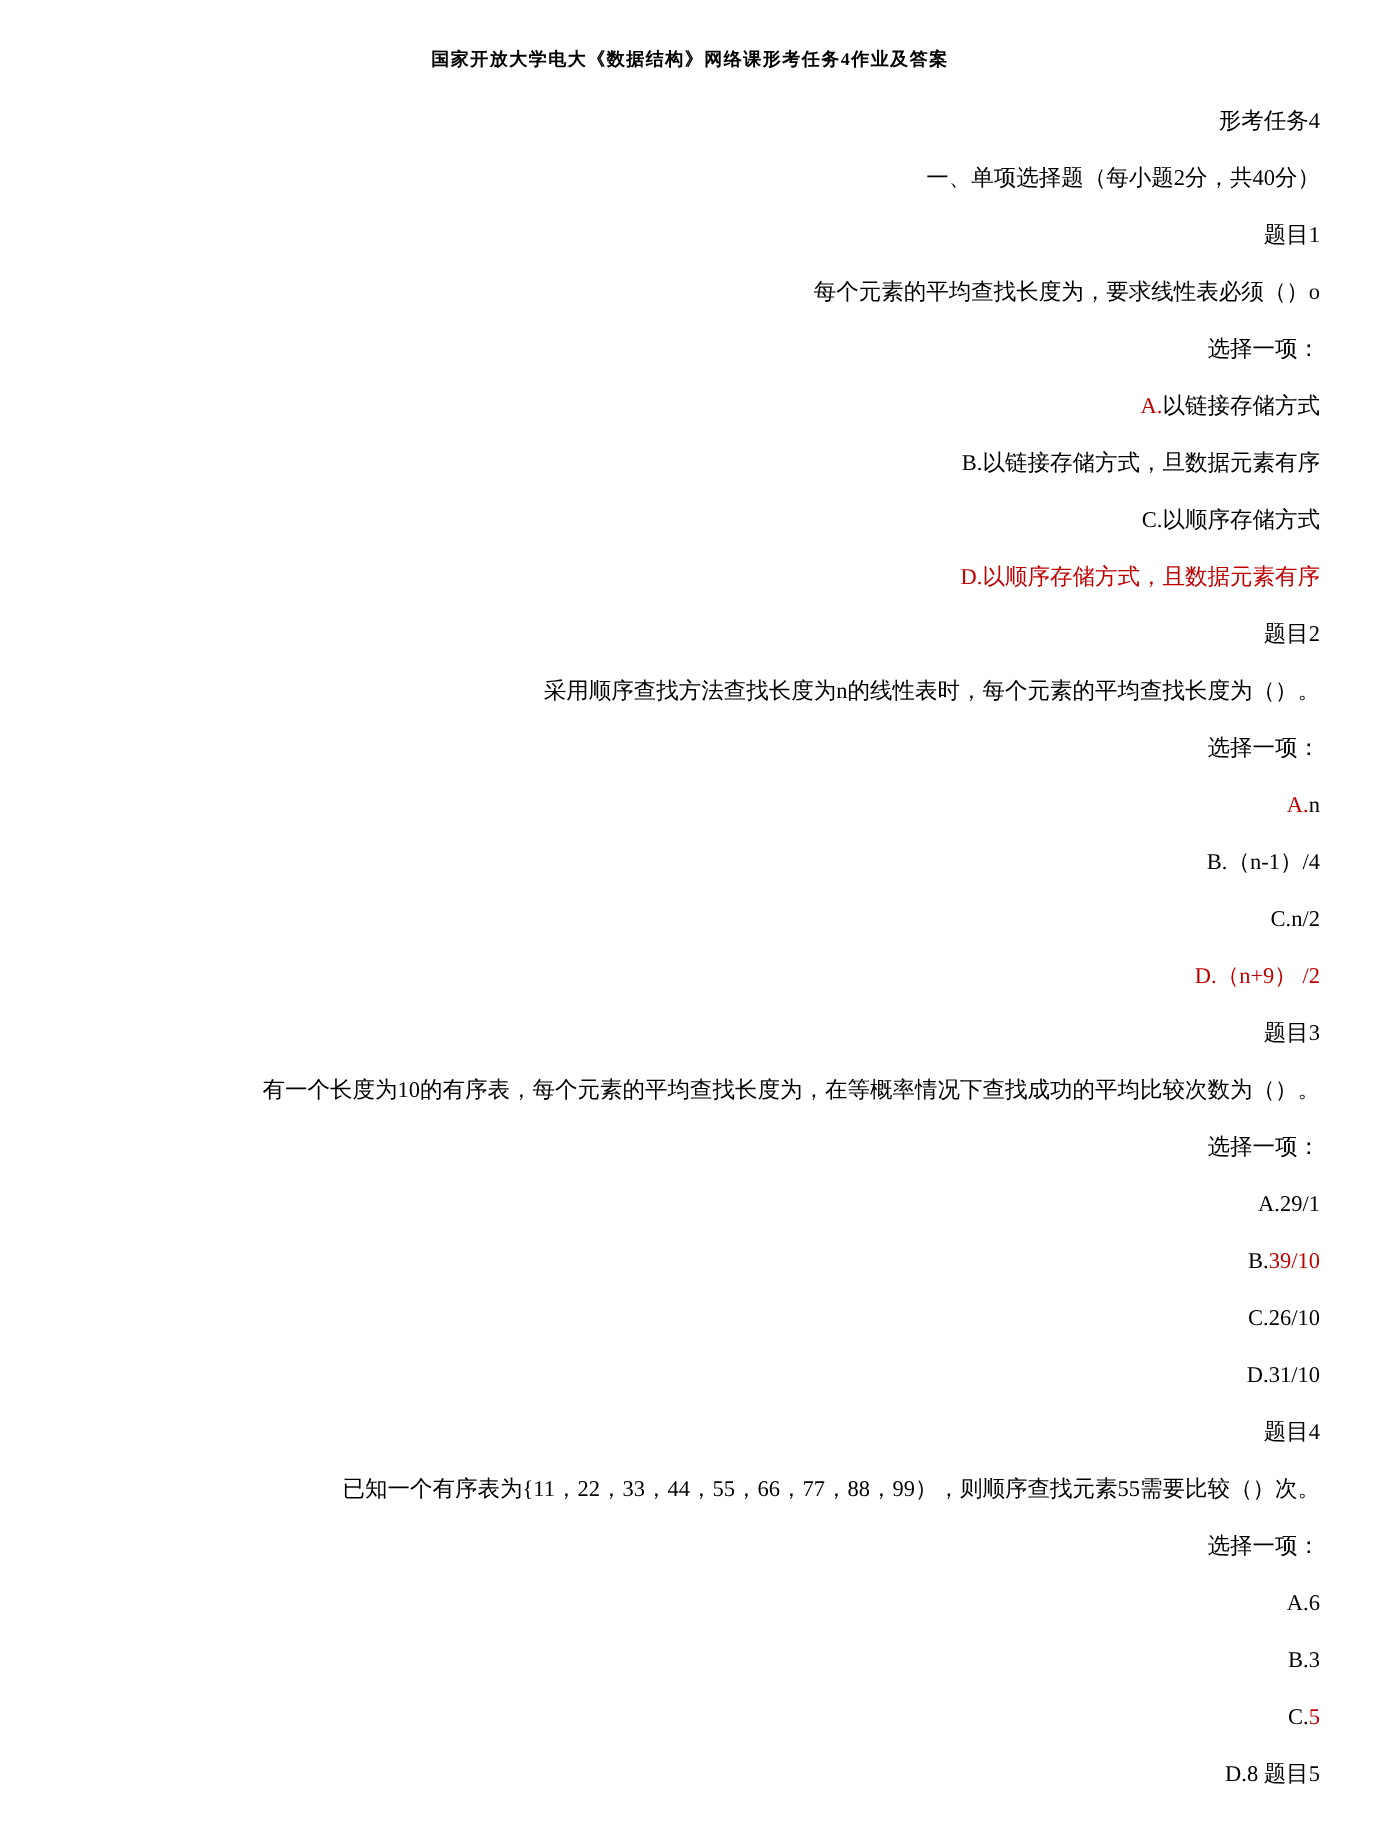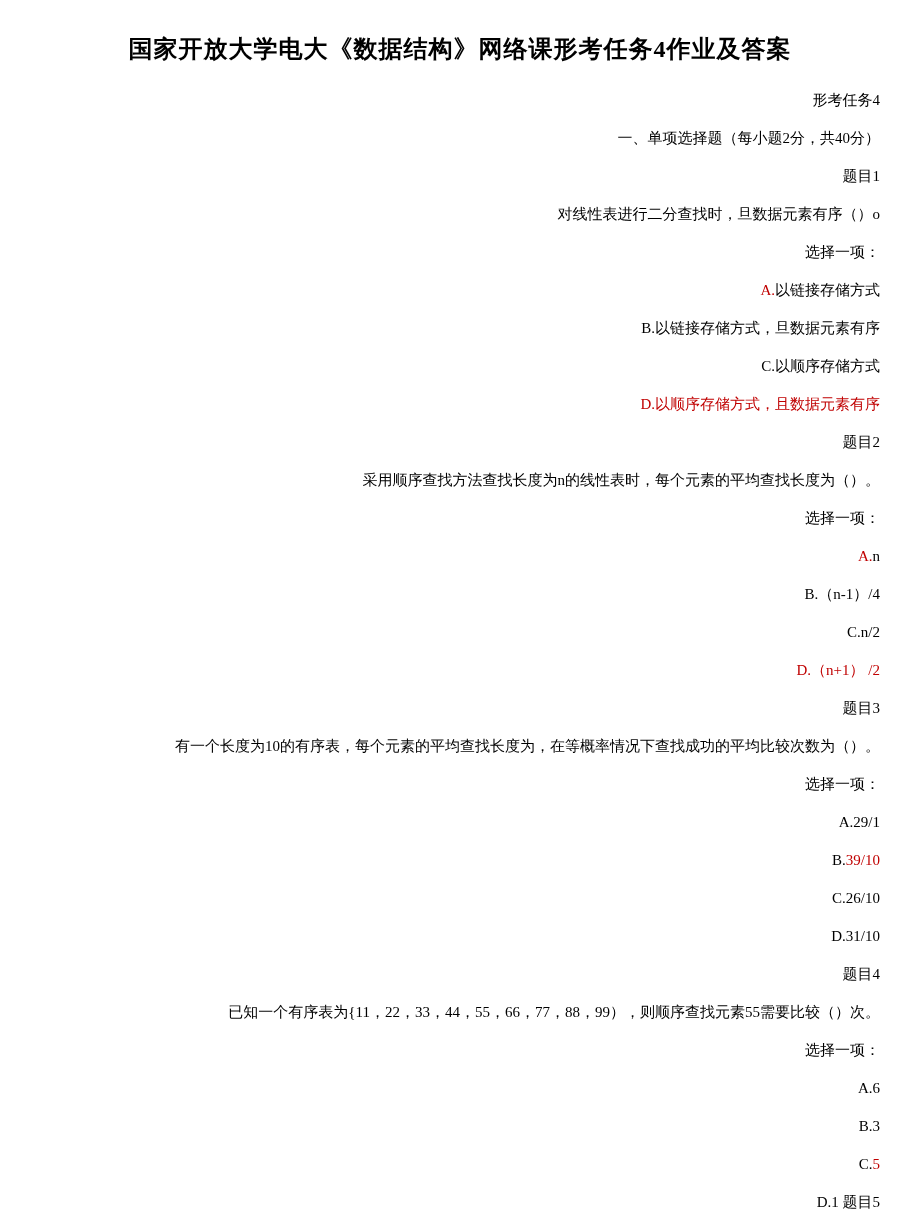--- a/index.html
+++ b/index.html
@@ -6,21 +6,21 @@
       font-family: SimSun, "宋体", serif;
       font-size: 15px;
       line-height: 1.6;
       margin: 0;
       padding: 30px 40px;
       background: #fff;
       color: #000;
       width: 840px;
     }
     h1 {
-      font-size: 24px;
+      font-size: 12px;
       font-weight: bold;
       text-align: center;
       margin: 0 0 20px 0;
       letter-spacing: 1px;
     }
     p {
       margin: 0 0 14px 0;
       text-align: right;
     }
     .red {
@@ -36,42 +36,42 @@
     }
   </style>
 </head>
 <body>
 
 <h1>国家开放大学电大《数据结构》网络课形考任务4作业及答案</h1>
 <p>形考任务4</p>
 <p>一、单项选择题（每小题2分，共40分）</p>
 
 <p>题目1</p>
-<p>对线性表进行二分查找时，旦数据元素有序（）o</p>
+<p>每个元素的平均查找长度为，要求线性表必须（）o</p>
 <p>选择一项：</p>
 <p class="opt"><span class="label red">A.</span><span>以链接存储方式</span></p>
 <p class="opt"><span class="label">B.</span><span>以链接存储方式，旦数据元素有序</span></p>
 <p class="opt"><span class="label">C.</span><span>以顺序存储方式</span></p>
 <p class="opt"><span class="label red">D.</span><span class="red">以顺序存储方式，且数据元素有序</span></p>
 
 <p>题目2</p>
 <p>采用顺序查找方法查找长度为n的线性表时，每个元素的平均查找长度为（）。</p>
 <p>选择一项：</p>
 <p class="opt"><span class="label red">A.</span><span>n</span></p>
 <p class="opt"><span class="label">B.</span><span>（n-1）/4</span></p>
 <p class="opt"><span class="label">C.</span><span>n/2</span></p>
-<p class="opt"><span class="label red">D.</span><span class="red">（n+1） /2</span></p>
+<p class="opt"><span class="label red">D.</span><span class="red">（n+9） /2</span></p>
 
 <p>题目3</p>
 <p>有一个长度为10的有序表，每个元素的平均查找长度为，在等概率情况下查找成功的平均比较次数为（）。</p>
 <p>选择一项：</p>
 <p class="opt"><span class="label">A.</span><span>29/1</span></p>
 <p class="opt"><span class="label">B.</span><span class="red">39/10</span></p>
 <p class="opt"><span class="label">C.</span><span>26/10</span></p>
 <p class="opt"><span class="label">D.</span><span>31/10</span></p>
 
 <p>题目4</p>
 <p>已知一个有序表为{11，22，33，44，55，66，77，88，99），则顺序查找元素55需要比较（）次。</p>
 <p>选择一项：</p>
 <p class="opt"><span class="label">A.</span><span>6</span></p>
 <p class="opt"><span class="label">B.</span><span>3</span></p>
 <p class="opt"><span class="label">C.</span><span class="red">5</span></p>
-<p class="opt"><span class="label">D.</span><span>1 题目5</span></p>
+<p class="opt"><span class="label">D.</span><span>8 题目5</span></p>
 
 </body></html>

